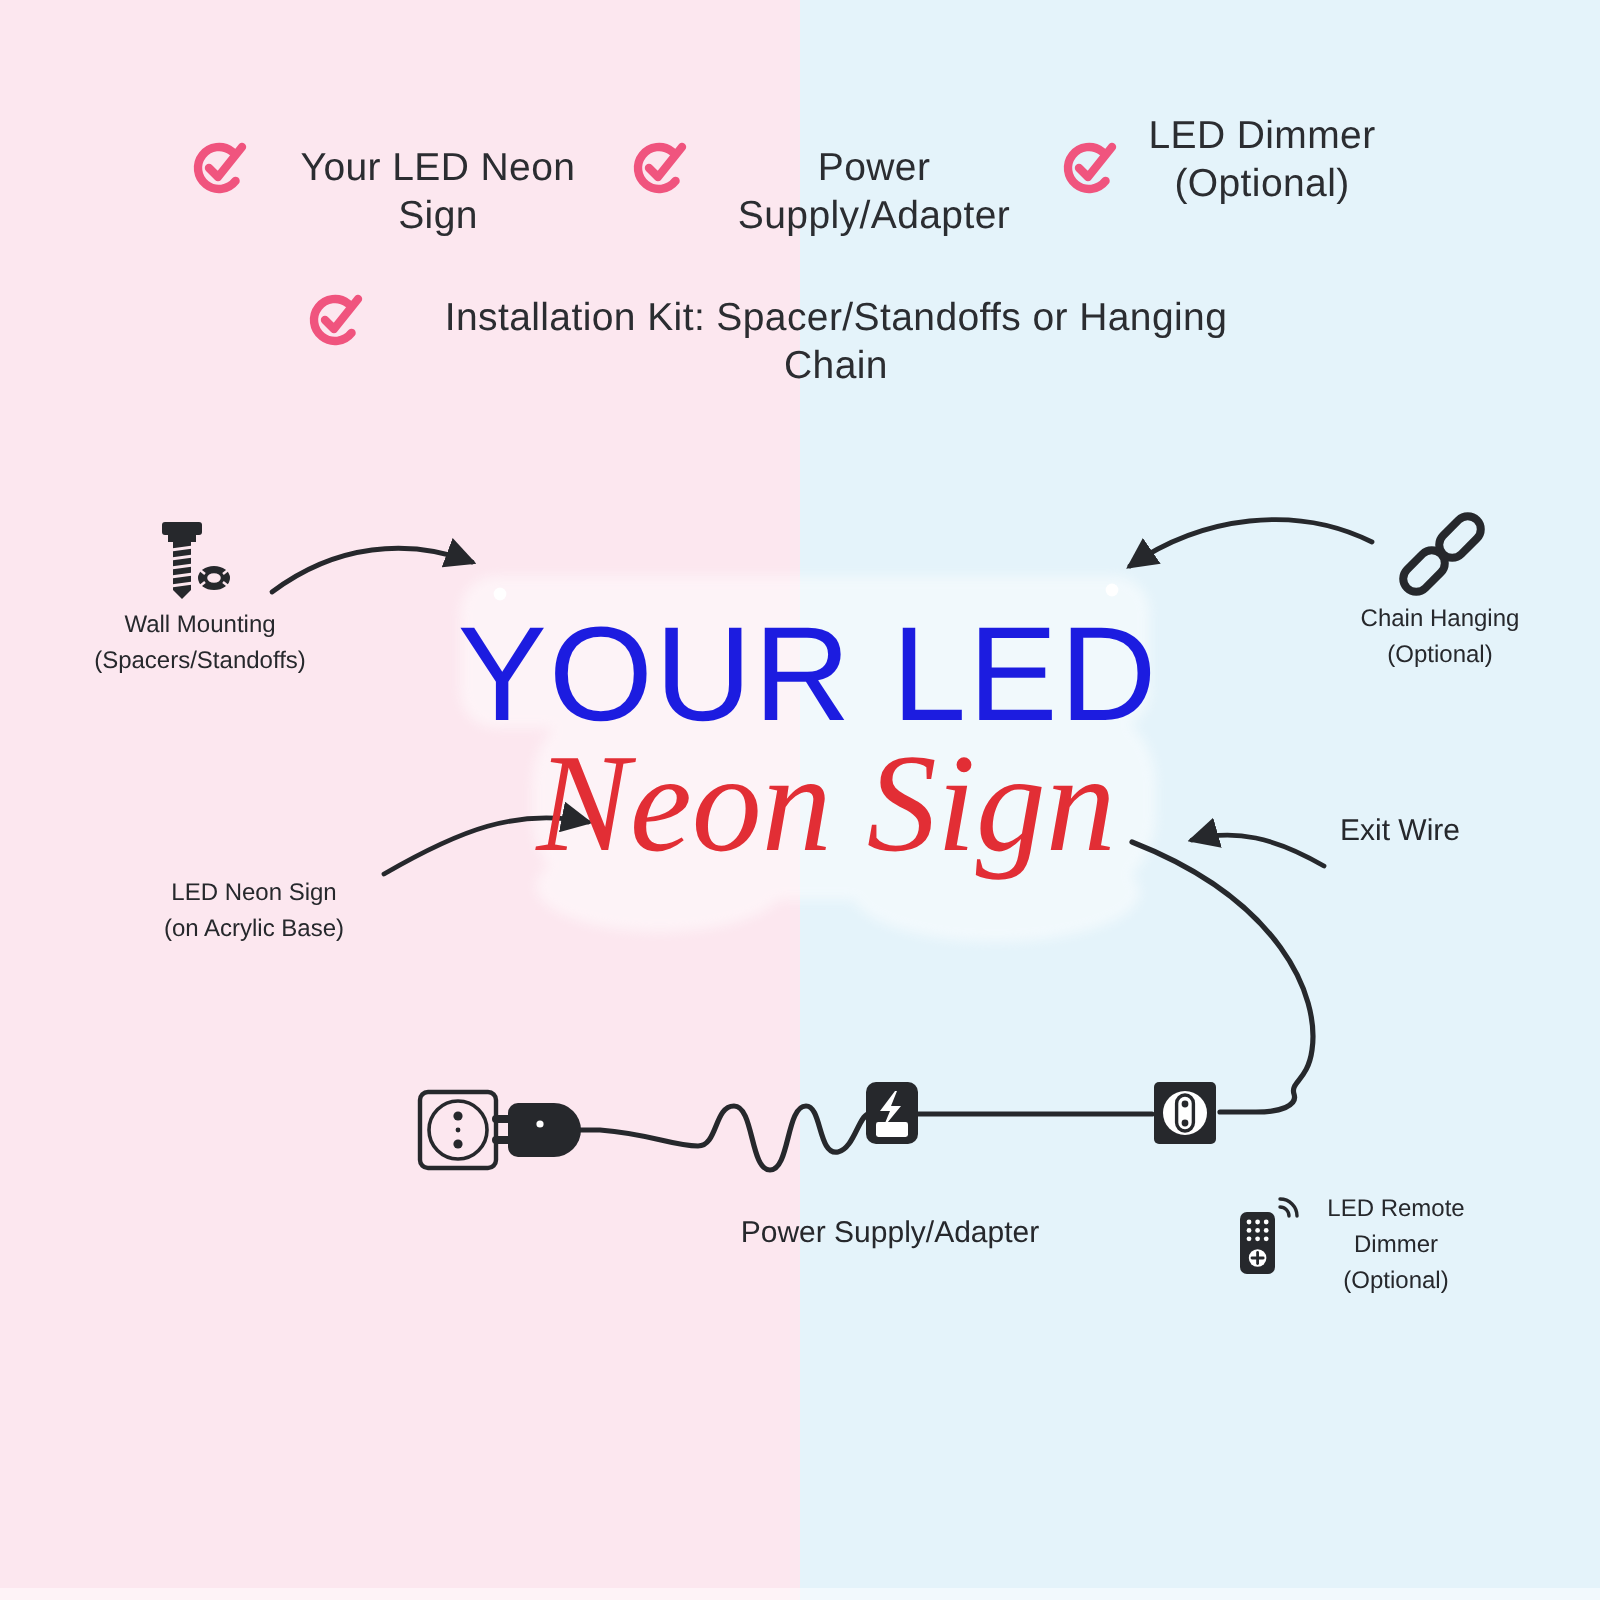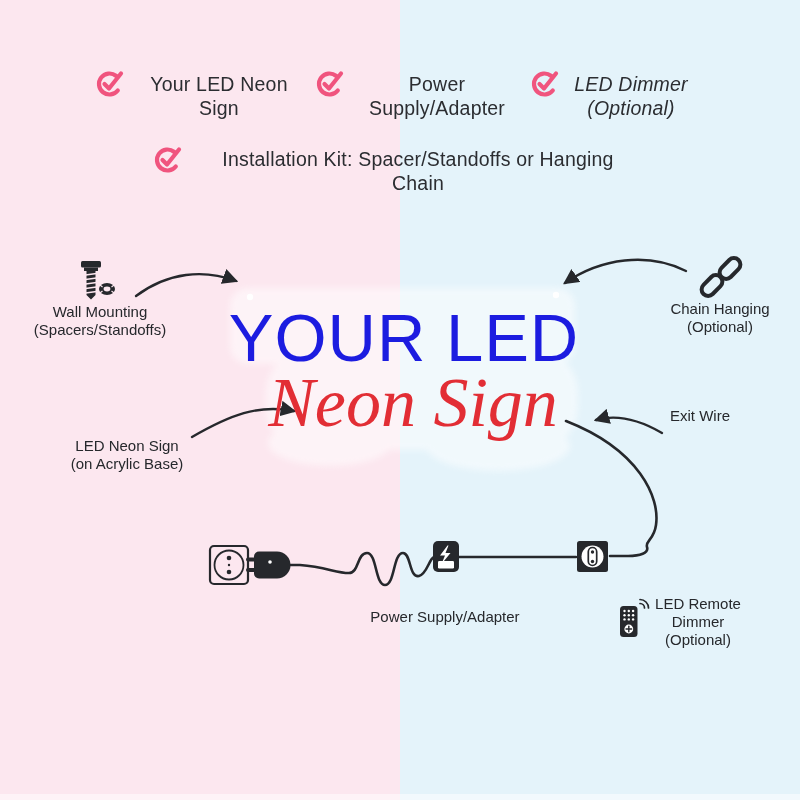--- a/index.html
+++ b/index.html
@@ -13,21 +13,21 @@
   .half-right{left:400px;width:400px;background:#e4f3fa;}
   .bottom-strip{position:absolute;left:0;right:0;bottom:0;height:6px;background:rgba(255,255,255,0.5);}
   .art{position:absolute;left:0;top:0;}
   .check-icon{position:absolute;width:30px;height:30px;}
   .chk-txt{
     position:absolute;text-align:center;font-size:19.5px;line-height:24px;
     font-weight:500;letter-spacing:.2px;color:#2b2d31;
   }
   .chk-txt span{display:block;}
   .label-sm{
-    position:absolute;text-align:center;font-size:15px;line-height:18px;
+    position:absolute;text-align:center;font-size:12px;line-height:18px;
     font-weight:500;color:#26282c;
   }
   .label-sm span{display:block;}
   .sign-line1{
     position:absolute;left:228px;top:304px;width:352px;text-align:center;
     font-size:67px;line-height:68px;font-weight:400;color:#1c1ce0;letter-spacing:1px;
     font-family:"Liberation Sans", sans-serif;
   }
   .sign-line2{
     position:absolute;left:248px;top:370px;width:330px;text-align:center;
@@ -172,21 +172,21 @@
   </svg>
   <div class="chk-txt" style="left:352px;top:72px;width:170px;">
     <span>Power</span>
     <span>Supply/Adapter</span>
   </div>
 
   <svg class="check-icon" style="left:531px;top:68px;" viewBox="0 0 30 30">
     <circle cx="13.5" cy="16" r="10.5" fill="none" stroke="#f0547e" stroke-width="4.2" stroke-linecap="round" stroke-dasharray="50 16" transform="rotate(38 13.5 16)"></circle>
     <path d="M8.5,16 L13,20.5 L25,5.5" fill="none" stroke="#f0547e" stroke-width="4.2" stroke-linecap="round" stroke-linejoin="round"></path>
   </svg>
-  <div class="chk-txt" style="left:555px;top:72px;width:152px;font-style:italic;">
+  <div class="chk-txt" style="left:555px;top:56px;width:152px;">
     <span>LED Dimmer</span>
     <span>(Optional)</span>
   </div>
 
   <svg class="check-icon" style="left:154px;top:144px;" viewBox="0 0 30 30">
     <circle cx="13.5" cy="16" r="10.5" fill="none" stroke="#f0547e" stroke-width="4.2" stroke-linecap="round" stroke-dasharray="50 16" transform="rotate(38 13.5 16)"></circle>
     <path d="M8.5,16 L13,20.5 L25,5.5" fill="none" stroke="#f0547e" stroke-width="4.2" stroke-linecap="round" stroke-linejoin="round"></path>
   </svg>
   <div class="chk-txt" style="left:192px;top:147px;width:452px;">
     <span>Installation Kit: Spacer/Standoffs or Hanging</span>

